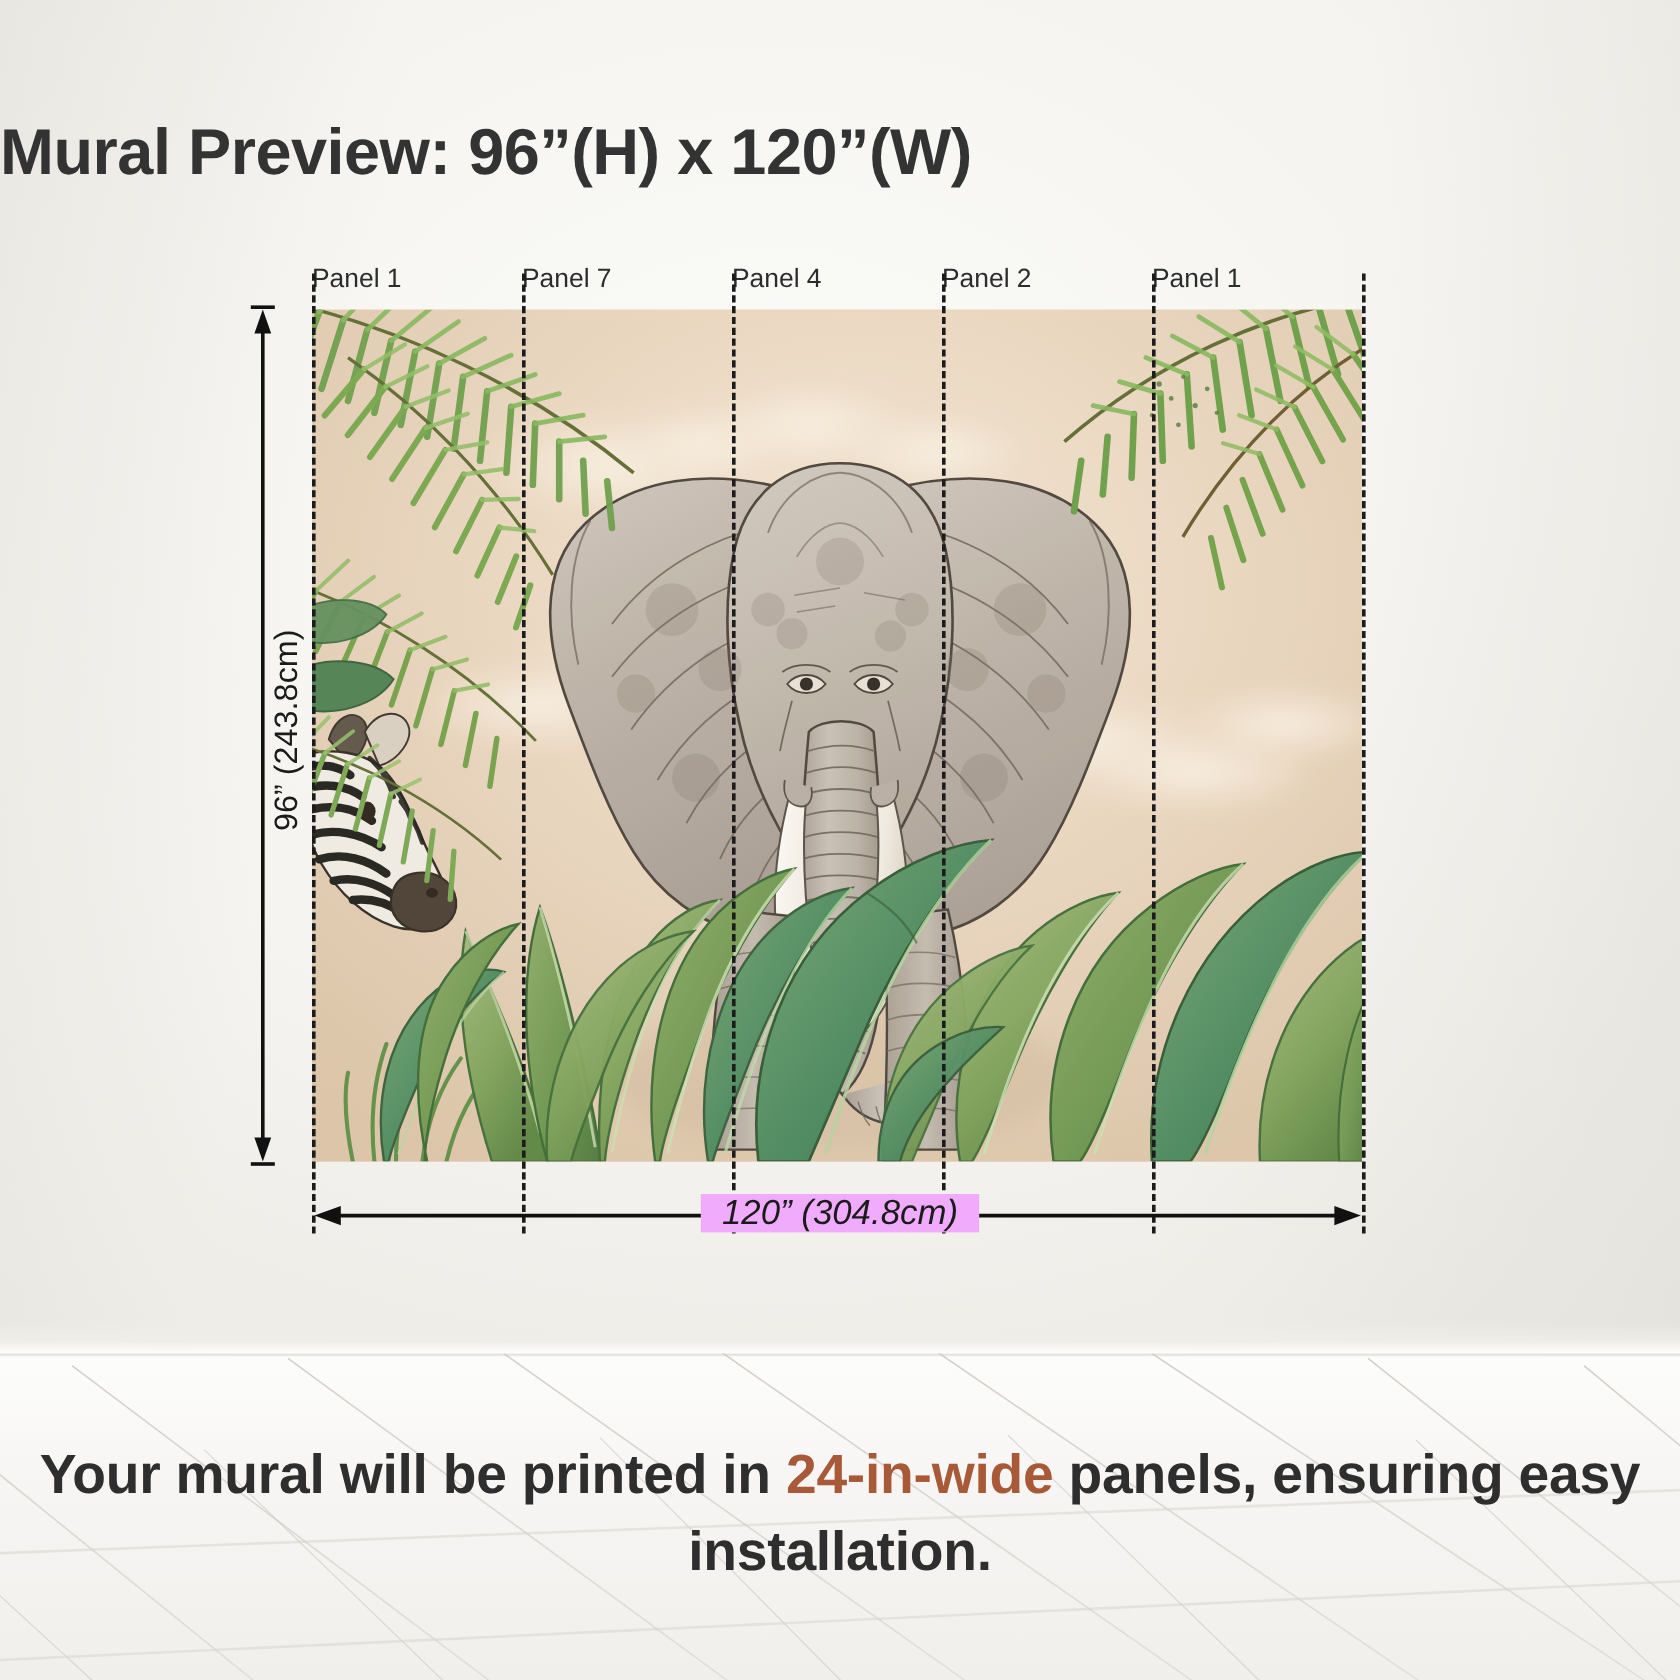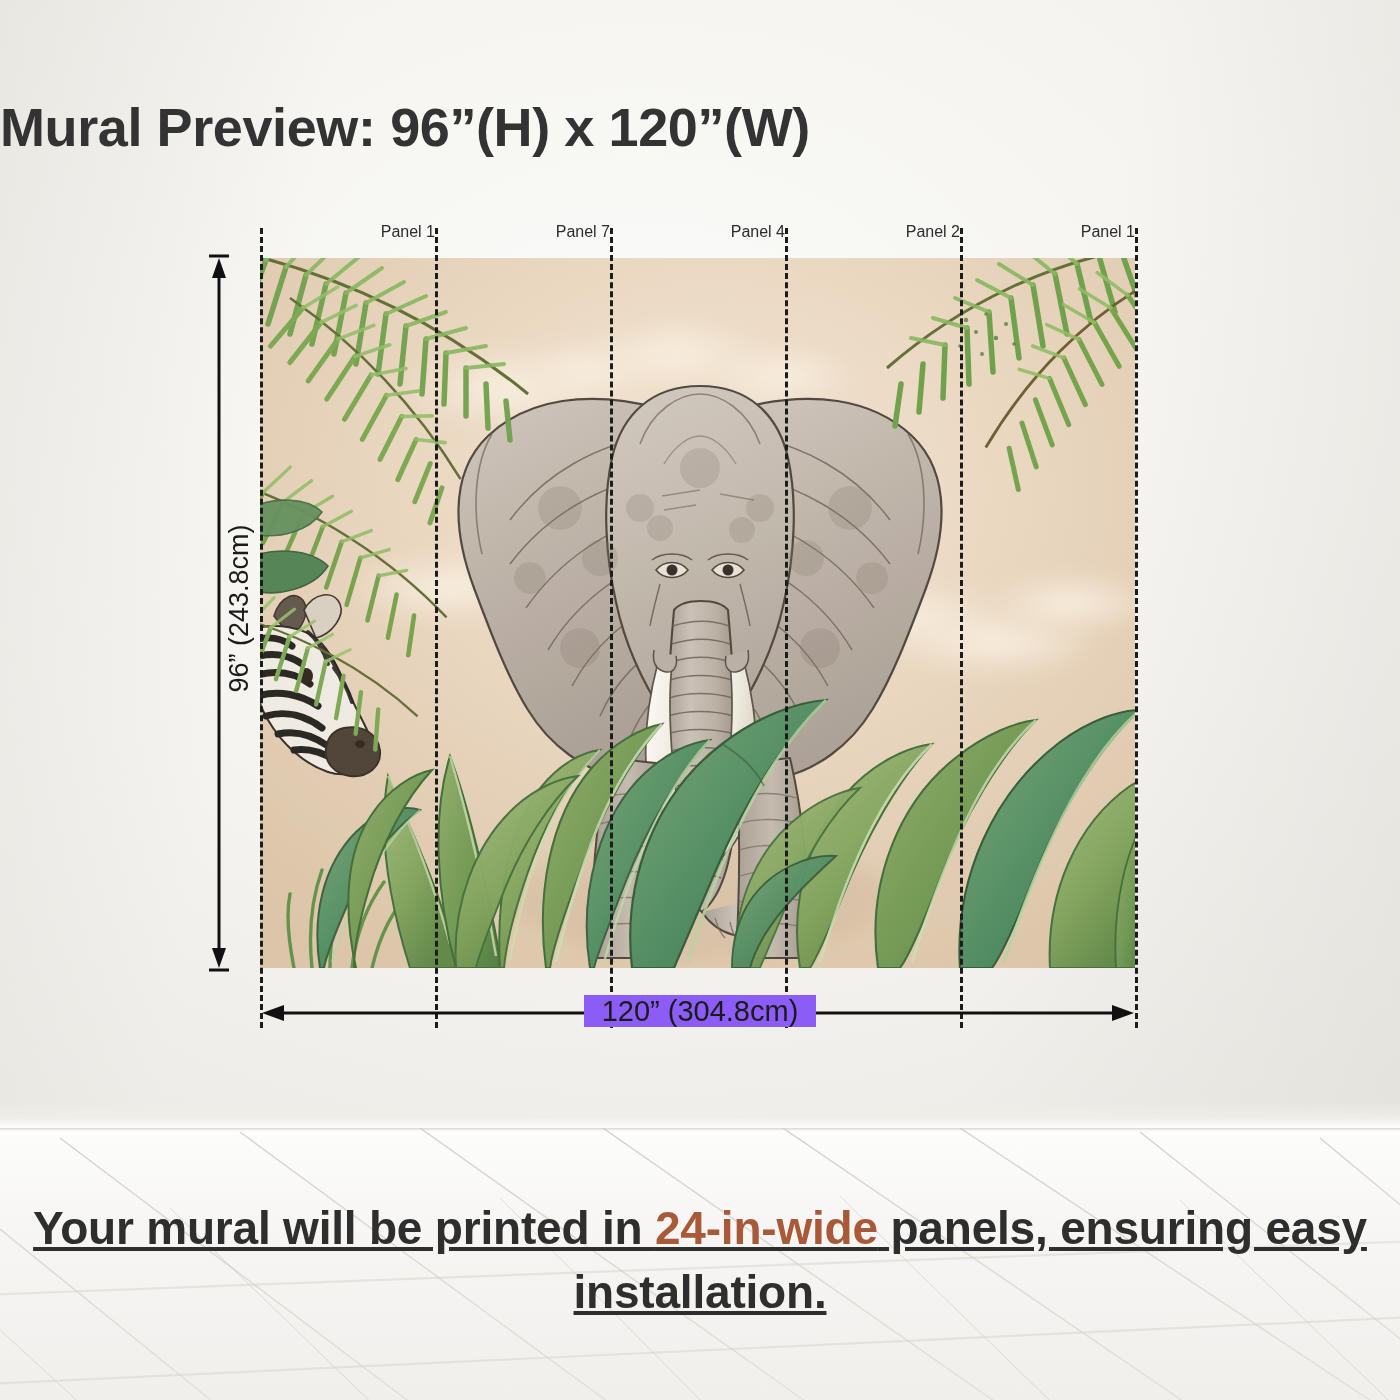--- a/index.html
+++ b/index.html
@@ -48,22 +48,22 @@
     white-space:nowrap;
     margin-top:10px;
   }
 
   
   #panel-labels {
     position:absolute; left:260px; top:215px; width:875px; height:34px;
     display:flex;
   }
   .panel-label {
-    flex:1 1 0; text-align:right;
-    font-size:16px; color:#2c2c2c; line-height:34px;
+    flex:1 1 0; text-align:left;
+    font-size:22px; color:#2c2c2c; line-height:34px;
   }
 
   
   #mural {
     position:absolute; left:260px; top:258px; width:875px; height:710px;
     overflow:hidden;
     background:
       radial-gradient(ellipse 760px 420px at 52% 34%, #f2e3d2 0%, #e8d6c1 46%, #e0cbb2 78%, #dcc6ac 100%);
   }
   #mural svg { position:absolute; left:0; top:0; width:875px; height:710px; display:block; }
@@ -90,31 +90,30 @@
     position:absolute; left:258px; top:998px; width:880px; height:30px;
   }
   #dim-h-label {
     position:absolute; left:0; top:995px; width:1400px;
     text-align:center;
     font-size:29px; color:#1b1b1b;
     background:transparent;
     pointer-events:none;
   }
   #dim-h-label span {
-    background:#8b5cf6; padding:0 18px;
+    background:#f0abfc; padding:0 18px;font-style:italic;
   }
 
   
   #caption {
     position:absolute; left:0; top:1196px; width:1400px;
     text-align:center;
     font-size:46px; font-weight:bold; line-height:64px;
     color:#2e2e2e;
     letter-spacing:-.2px;
-    text-decoration:underline;
   }
   #caption .hl { color:#a85a38; }
 </style>
 </head>
 <body>
 
 <div id="wall">
   <div id="wall-vignette"></div>
   <div id="wall-base-shadow"></div>
 </div>

